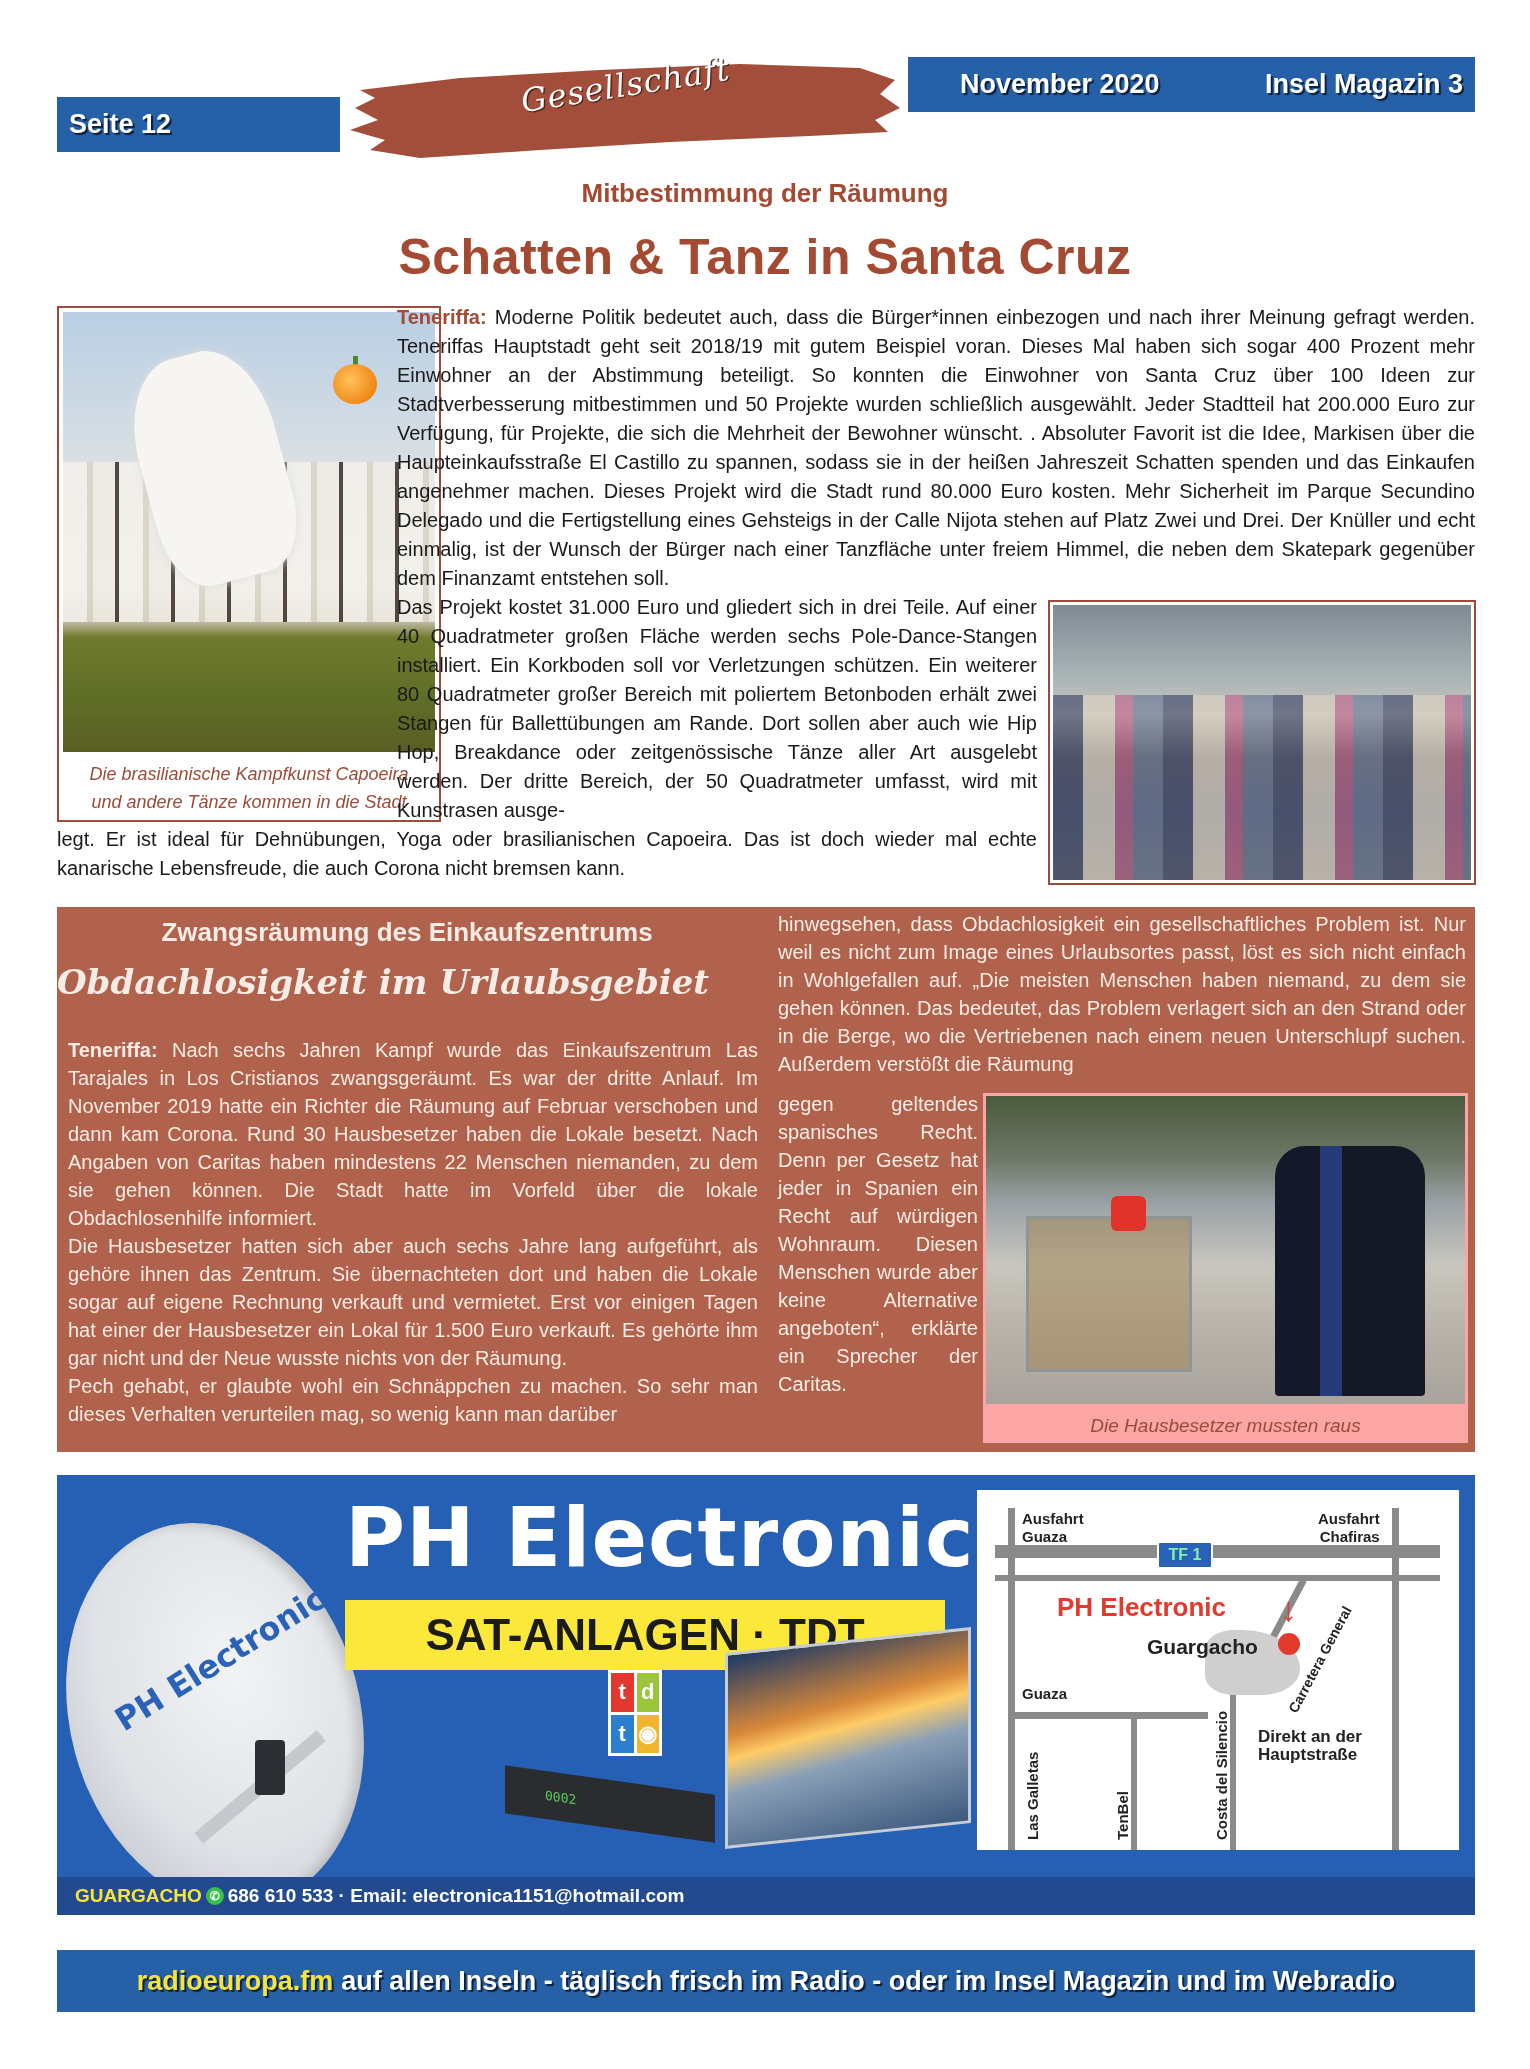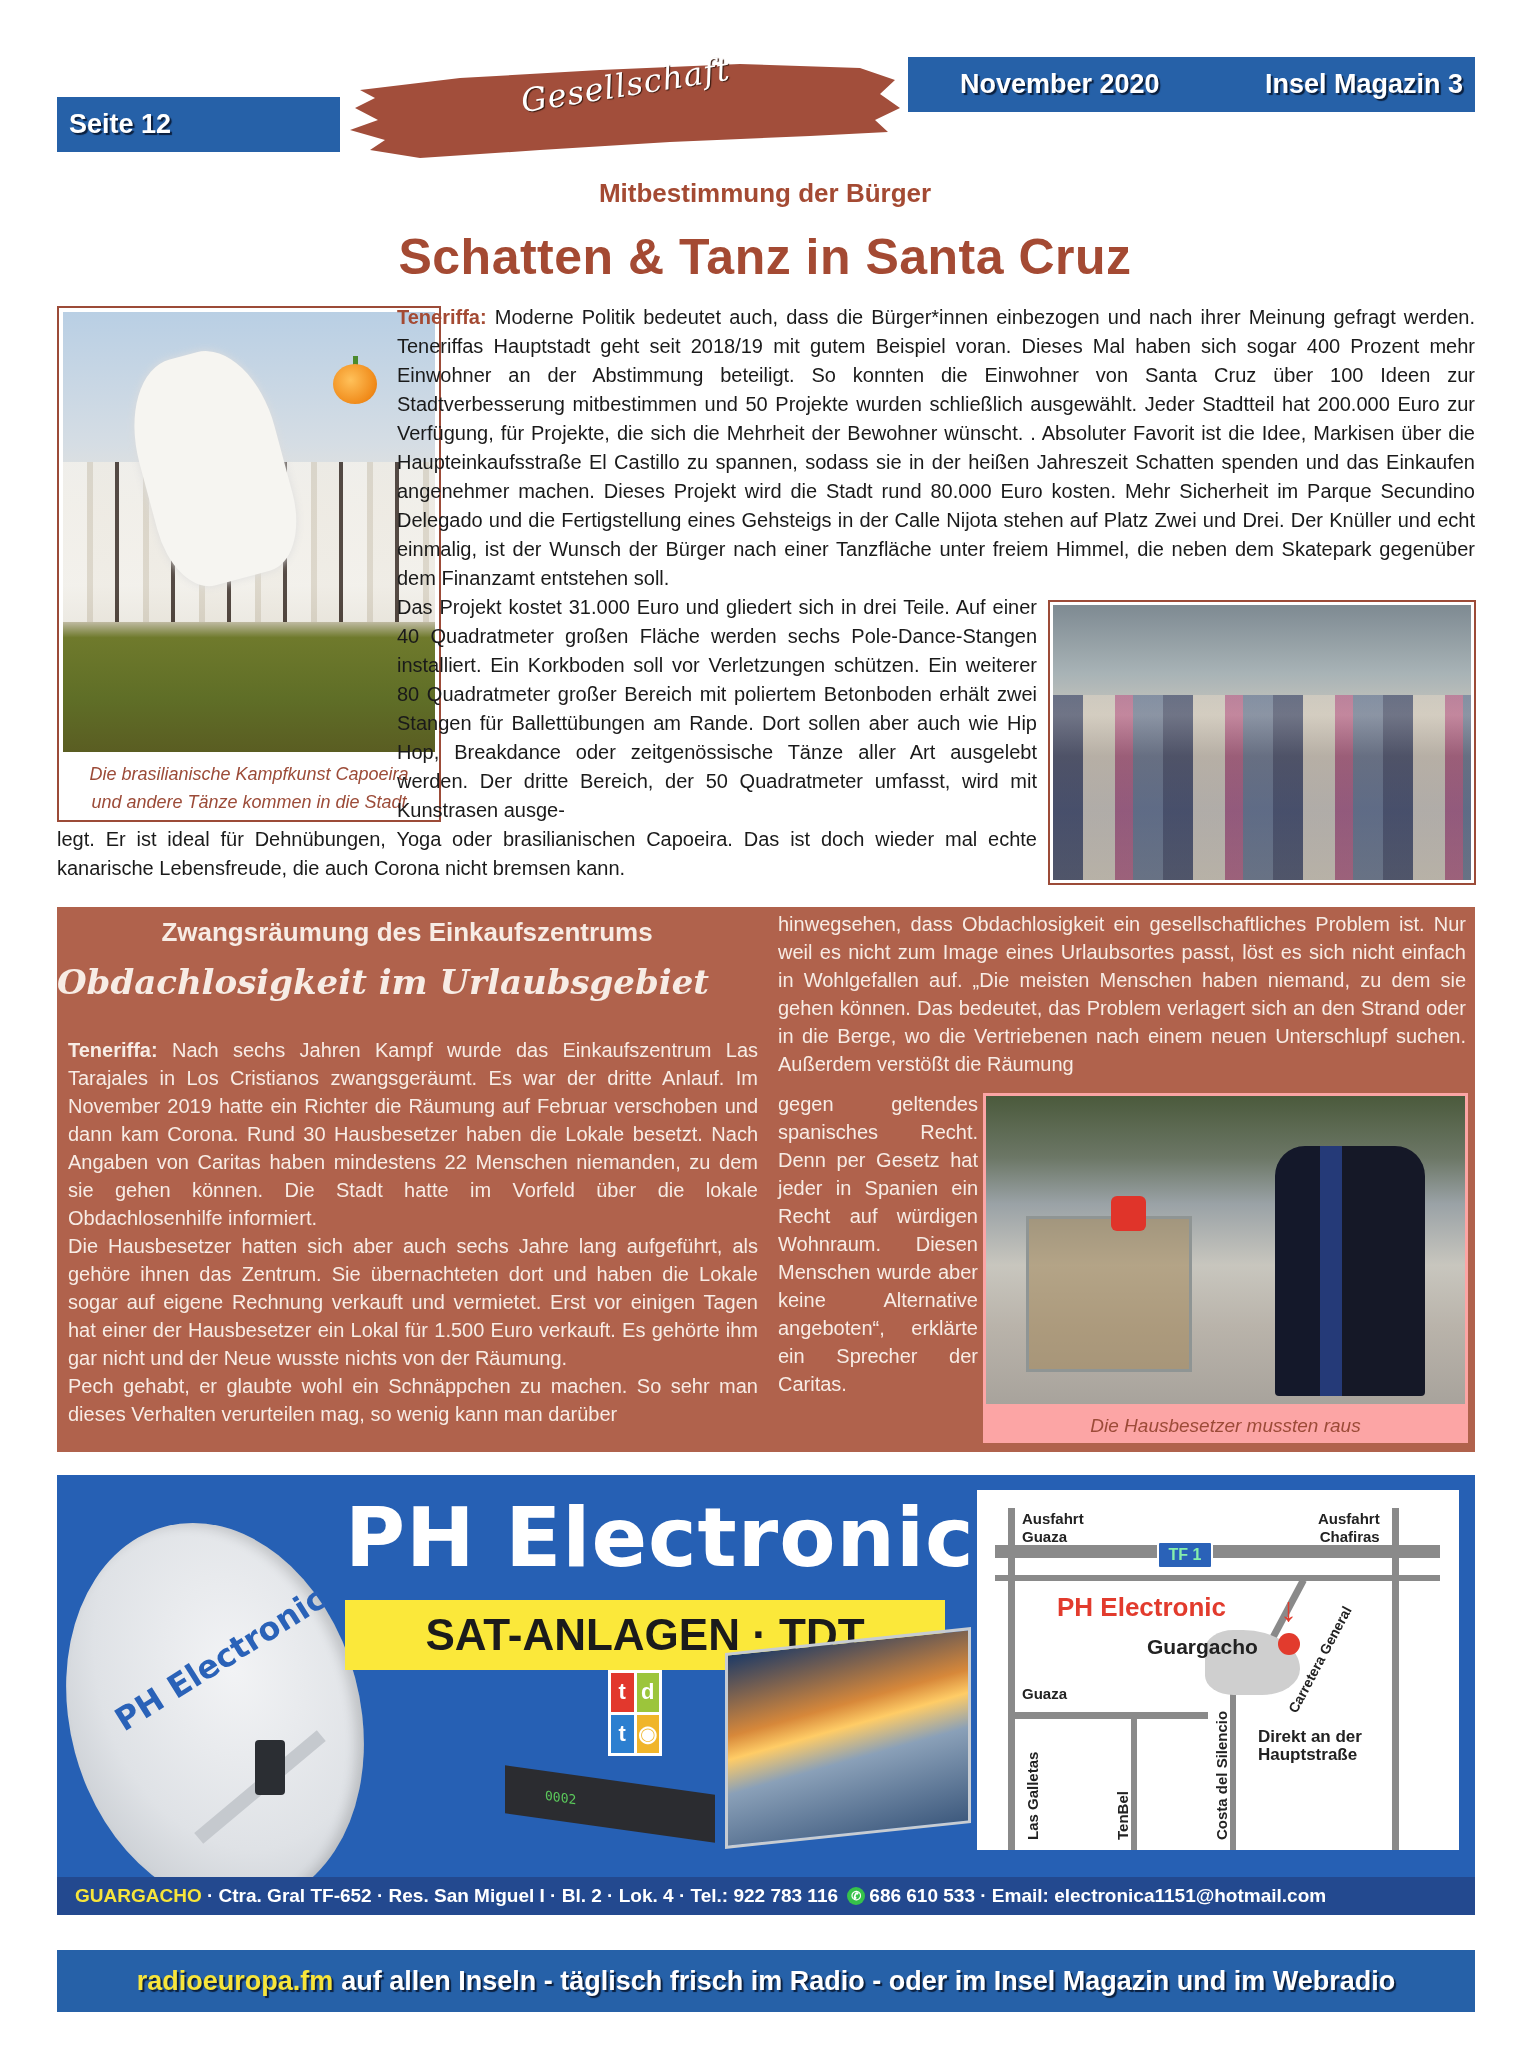--- a/index.html
+++ b/index.html
@@ -119,21 +119,21 @@
 </div>
 <svg class="brush" viewBox="0 0 570 110" preserveAspectRatio="none">
   <path d="M20,40 L120,28 L260,20 L400,14 L520,18 L555,30 L540,44 L560,58 L535,70 L548,82 L470,86 L330,92 L200,100 L80,108 L30,100 L45,90 L10,80 L38,70 L15,58 L35,48 Z" fill="#a24e3b"></path>
 </svg>
 <div class="brush-label">Gesellschaft</div>
 <div class="hbar hbar-right">
   <span>November 2020</span>
   <span>Insel Magazin 3</span>
 </div>
 
-<div class="kicker">Mitbestimmung der Bürger</div>
+<div class="kicker">Mitbestimmung der Räumung</div>
 <div class="headline">Schatten &amp; Tanz in Santa Cruz</div>
 
 <div class="photo-frame photo1">
   <div class="img">
     <div class="crowd"></div>
     <div class="jumper"></div>
     <div class="stem"></div>
     <div class="pumpkin"></div>
   </div>
   <div class="caption">
@@ -213,21 +213,20 @@
 <div class="map-label" style="left:1022px;top:1685px;">Guaza</div>
 <div class="vert" style="left:1285px;top:1708px;transform:rotate(-62deg);font-size:14px;">Carretera General</div>
 <div class="vert" style="left:1024px;top:1840px;">Las Galletas</div>
 <div class="vert" style="left:1114px;top:1840px;">TenBel</div>
 <div class="vert" style="left:1213px;top:1840px;">Costa del Silencio</div>
 <div class="map-label" style="left:1258px;top:1728px;font-size:17px;white-space:pre;">Direkt an der
 Hauptstraße</div>
 
 <div class="ad-footer">
   <span class="hl">GUARGACHO</span>
-  <span style="white-space:pre;"> · Ctra. Gral TF-652 · Res. San Miguel I · Bl. 2 · Lok. 4 · Tel.: 922 783 116 </span>
   <span class="wa">✆</span>
   <span>686 610 533 · Email: electronica1151@hotmail.com</span>
 </div>
 
 <div class="radio-bar">
   <span class="hl">radioeuropa.fm</span>
   <span>auf allen Inseln - täglisch frisch im Radio - oder im Insel Magazin und im Webradio</span>
 </div>
 
 </body></html>

